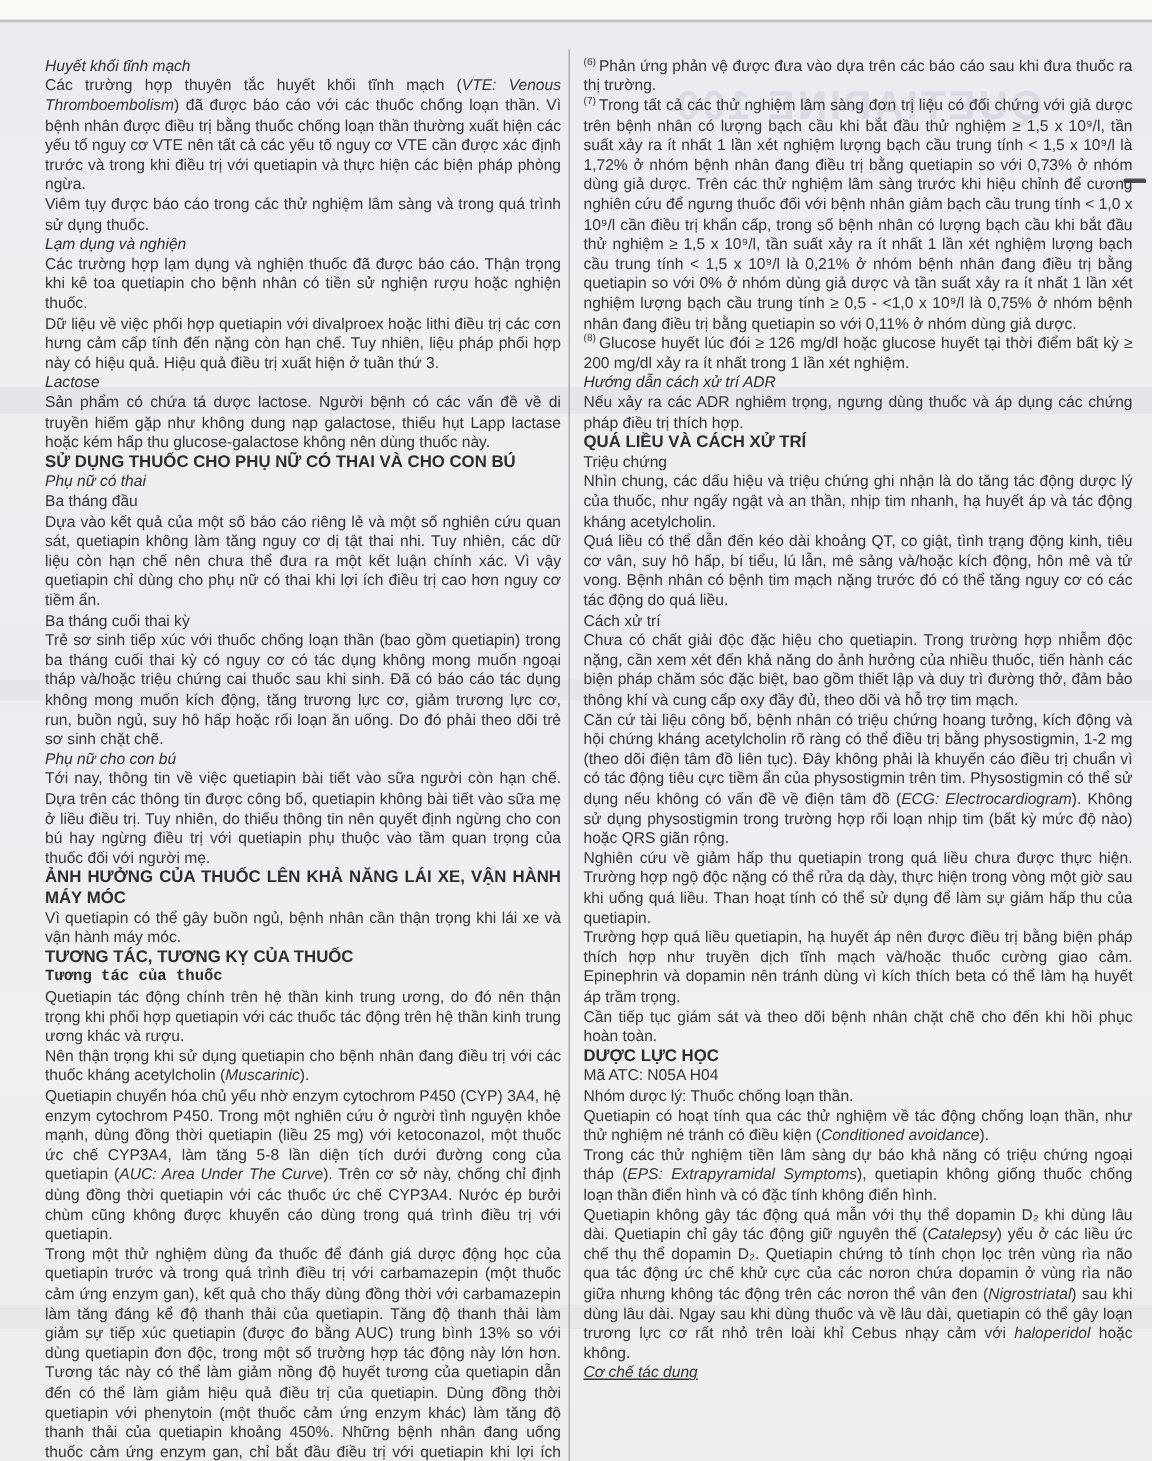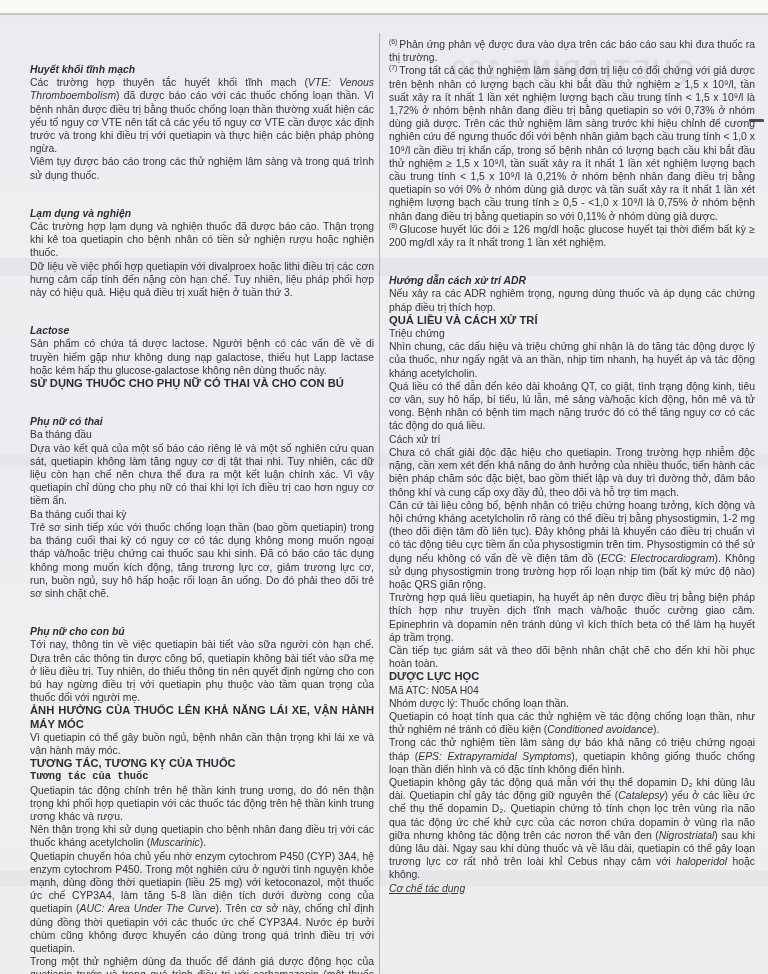--- a/index.html
+++ b/index.html
@@ -28,21 +28,21 @@
   .margin-dash{position:absolute;left:749px;top:104px;width:15px;height:3px;background:#4d4f52;border-radius:1px;}
   .col{
     position:absolute;top:23px;
     font-size:10.4px;line-height:13.2px;color:#333539;
     text-align:justify;text-justify:inter-word;
   }
   .col-left{left:30px;width:344px;}
   .col-right{left:389px;width:366px;}
   .blk{margin:0;}
   .h2{font-weight:bold;font-size:11.2px;margin-top:0;color:#2c2e31;}
-  .h3bi{font-weight:bold;font-style:italic;color:#2c2e31;margin-top:25px;}
+  .h3bi{font-weight:normal;font-style:italic;color:#2c2e31;}
   .h3b{font-weight:bold;color:#2c2e31;font-family:Liberation Mono, monospace;}
   .h4i{}
   .h4iu{font-style:italic;text-decoration:underline;}
   .para sup{font-size:6.8px;line-height:0;margin-right:2px;}
 </style>
 </head>
 <body>
 
 <div class="paper">
   <div class="watermark">QUETIAPINE 100</div>
@@ -83,20 +83,21 @@
       <div class="blk para"><sup>(8)</sup>Glucose huyết lúc đói ≥ 126 mg/dl hoặc glucose huyết tại thời điểm bất kỳ ≥ 200 mg/dl xảy ra ít nhất trong 1 lần xét nghiệm.</div>
       <div class="blk h3bi">Hướng dẫn cách xử trí ADR</div>
       <div class="blk para">Nếu xảy ra các ADR nghiêm trọng, ngưng dùng thuốc và áp dụng các chứng pháp điều trị thích hợp.</div>
       <div class="blk h2">QUÁ LIỀU VÀ CÁCH XỬ TRÍ</div>
       <div class="blk h4i">Triệu chứng</div>
       <div class="blk para">Nhìn chung, các dấu hiệu và triệu chứng ghi nhận là do tăng tác động dược lý của thuốc, như ngấy ngật và an thần, nhịp tim nhanh, hạ huyết áp và tác động kháng acetylcholin.</div>
       <div class="blk para">Quá liều có thể dẫn đến kéo dài khoảng QT, co giật, tình trạng động kinh, tiêu cơ vân, suy hô hấp, bí tiểu, lú lẫn, mê sảng và/hoặc kích động, hôn mê và tử vong. Bệnh nhân có bệnh tim mạch nặng trước đó có thể tăng nguy cơ có các tác động do quá liều.</div>
       <div class="blk h4i">Cách xử trí</div>
       <div class="blk para">Chưa có chất giải độc đặc hiệu cho quetiapin. Trong trường hợp nhiễm độc nặng, cần xem xét đến khả năng do ảnh hưởng của nhiều thuốc, tiến hành các biện pháp chăm sóc đặc biệt, bao gồm thiết lập và duy trì đường thở, đảm bảo thông khí và cung cấp oxy đầy đủ, theo dõi và hỗ trợ tim mạch.</div>
       <div class="blk para">Căn cứ tài liệu công bố, bệnh nhân có triệu chứng hoang tưởng, kích động và hội chứng kháng acetylcholin rõ ràng có thể điều trị bằng physostigmin, 1-2 mg (theo dõi điện tâm đồ liên tục). Đây không phải là khuyến cáo điều trị chuẩn vì có tác động tiêu cực tiềm ẩn của physostigmin trên tim. Physostigmin có thể sử dụng nếu không có vấn đề về điện tâm đồ (<i>ECG: Electrocardiogram</i>). Không sử dụng physostigmin trong trường hợp rối loạn nhịp tim (bất kỳ mức độ nào) hoặc QRS giãn rộng.</div>
+      <div class="blk para">Nghiên cứu về giảm hấp thu quetiapin trong quá liều chưa được thực hiện. Trường hợp ngộ độc nặng có thể rửa dạ dày, thực hiện trong vòng một giờ sau khi uống quá liều. Than hoạt tính có thể sử dụng để làm sự giảm hấp thu của quetiapin.</div>
       <div class="blk para">Trường hợp quá liều quetiapin, hạ huyết áp nên được điều trị bằng biện pháp thích hợp như truyền dịch tĩnh mạch và/hoặc thuốc cường giao cảm. Epinephrin và dopamin nên tránh dùng vì kích thích beta có thể làm hạ huyết áp trầm trọng.</div>
       <div class="blk para">Cần tiếp tục giám sát và theo dõi bệnh nhân chặt chẽ cho đến khi hồi phục hoàn toàn.</div>
       <div class="blk h2">DƯỢC LỰC HỌC</div>
       <div class="blk para">Mã ATC: N05A H04</div>
       <div class="blk para">Nhóm dược lý: Thuốc chống loạn thần.</div>
       <div class="blk para">Quetiapin có hoạt tính qua các thử nghiệm về tác động chống loạn thần, như thử nghiệm né tránh có điều kiện (<i>Conditioned avoidance</i>).</div>
       <div class="blk para">Trong các thử nghiệm tiền lâm sàng dự báo khả năng có triệu chứng ngoại tháp (<i>EPS: Extrapyramidal Symptoms</i>), quetiapin không giống thuốc chống loạn thần điển hình và có đặc tính không điển hình.</div>
       <div class="blk para">Quetiapin không gây tác động quá mẫn với thụ thể dopamin D₂ khi dùng lâu dài. Quetiapin chỉ gây tác động giữ nguyên thế (<i>Catalepsy</i>) yếu ở các liều ức chế thụ thể dopamin D₂. Quetiapin chứng tỏ tính chọn lọc trên vùng rìa não qua tác động ức chế khử cực của các nơron chứa dopamin ở vùng rìa não giữa nhưng không tác động trên các nơron thể vân đen (<i>Nigrostriatal</i>) sau khi dùng lâu dài. Ngay sau khi dùng thuốc và về lâu dài, quetiapin có thể gây loạn trương lực cơ rất nhỏ trên loài khỉ Cebus nhạy cảm với <i>haloperidol</i> hoặc không.</div>
       <div class="blk h4iu">Cơ chế tác dụng</div>
     </div>

